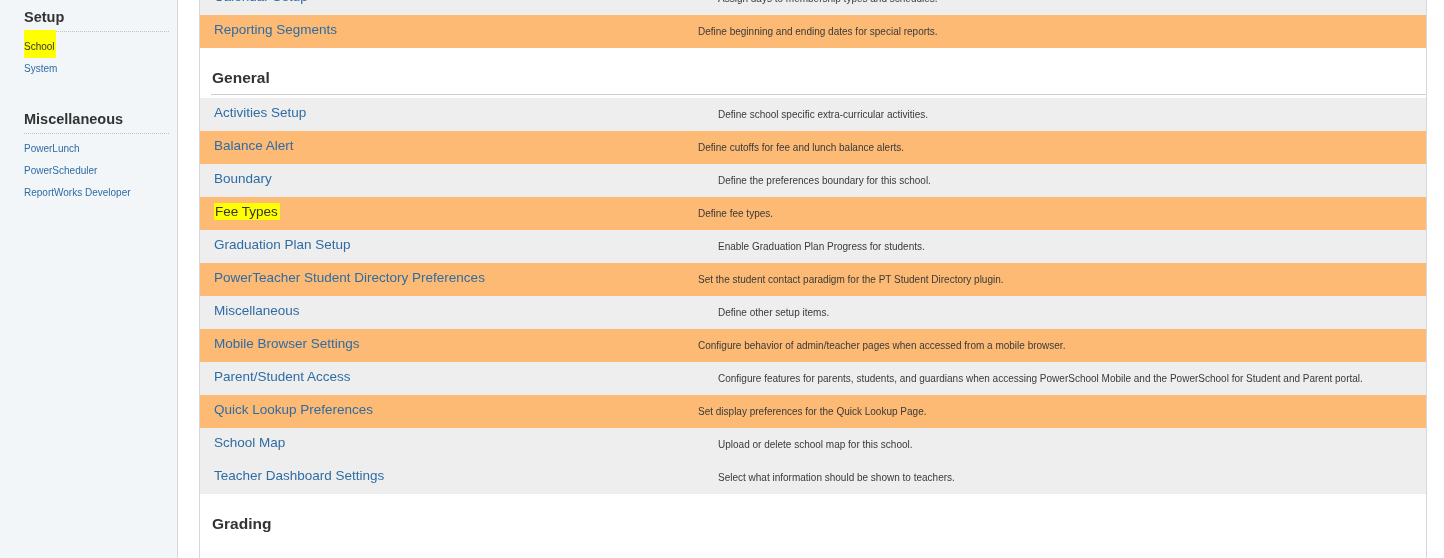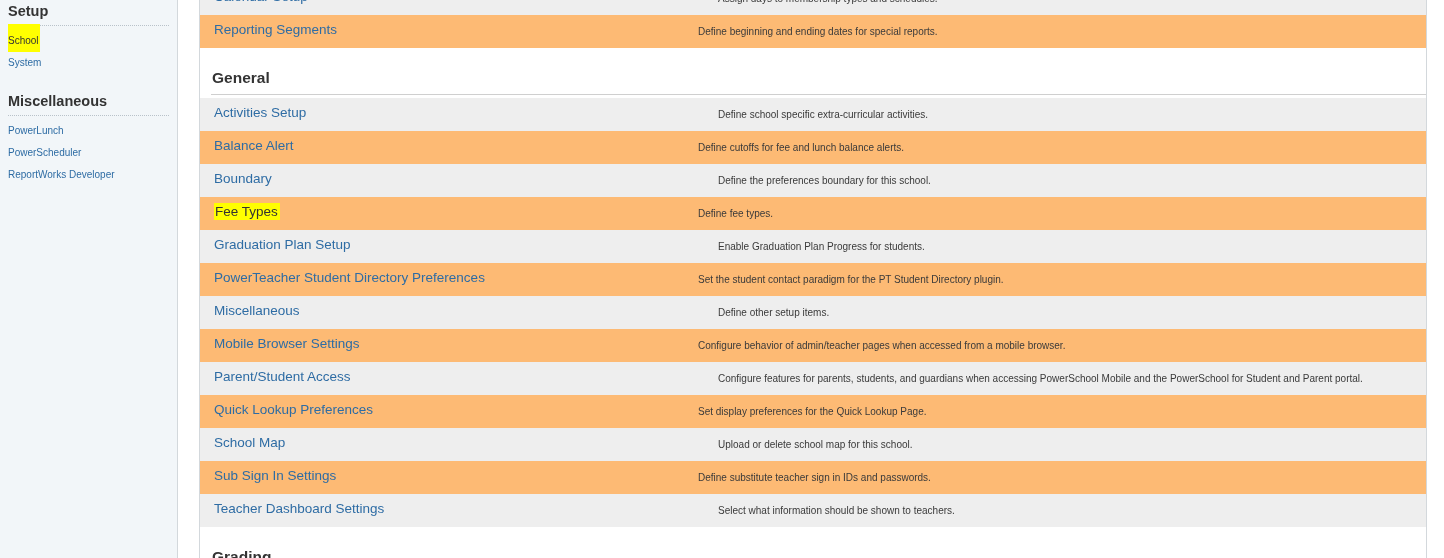--- a/index.html
+++ b/index.html
@@ -22,21 +22,22 @@
     position: absolute;
     left: 0;
     top: 0;
     width: 178px;
     height: 558px;
     background: #f2f6f9;
     border-right: 1px solid #d3d8dc;
     box-sizing: border-box;
   }
   .side-group {
-    padding: 0 8px;
+    padding: 6px 8px;
+    margin-left: 16px;
   }
   .side-heading {
     font-size: 14.5px;
     font-weight: bold;
     color: #333333;
     padding: 0 0 2px 0;
     line-height: 22px;
   }
   .side-divider {
     height: 0;
@@ -216,24 +217,20 @@
           <div class="cell-desc">Configure features for parents, students, and guardians when accessing PowerSchool Mobile and the PowerSchool for Student and Parent portal.</div>
         </div>
         <div class="row">
           <div class="cell-name"><a class="row-link" href="#">Quick Lookup Preferences</a></div>
           <div class="cell-desc">Set display preferences for the Quick Lookup Page.</div>
         </div>
         <div class="row alt">
           <div class="cell-name"><a class="row-link" href="#">School Map</a></div>
           <div class="cell-desc">Upload or delete school map for this school.</div>
         </div>
-        <div class="row">
-          <div class="cell-name"><a class="row-link" href="#">Sub Sign In Settings</a></div>
-          <div class="cell-desc">Define substitute teacher sign in IDs and passwords.</div>
-        </div>
         <div class="row alt">
           <div class="cell-name"><a class="row-link" href="#">Teacher Dashboard Settings</a></div>
           <div class="cell-desc">Select what information should be shown to teachers.</div>
         </div>
       </div>
       <div class="section-title">Grading</div>
       <div></div>
     </div>
 </div>
 

